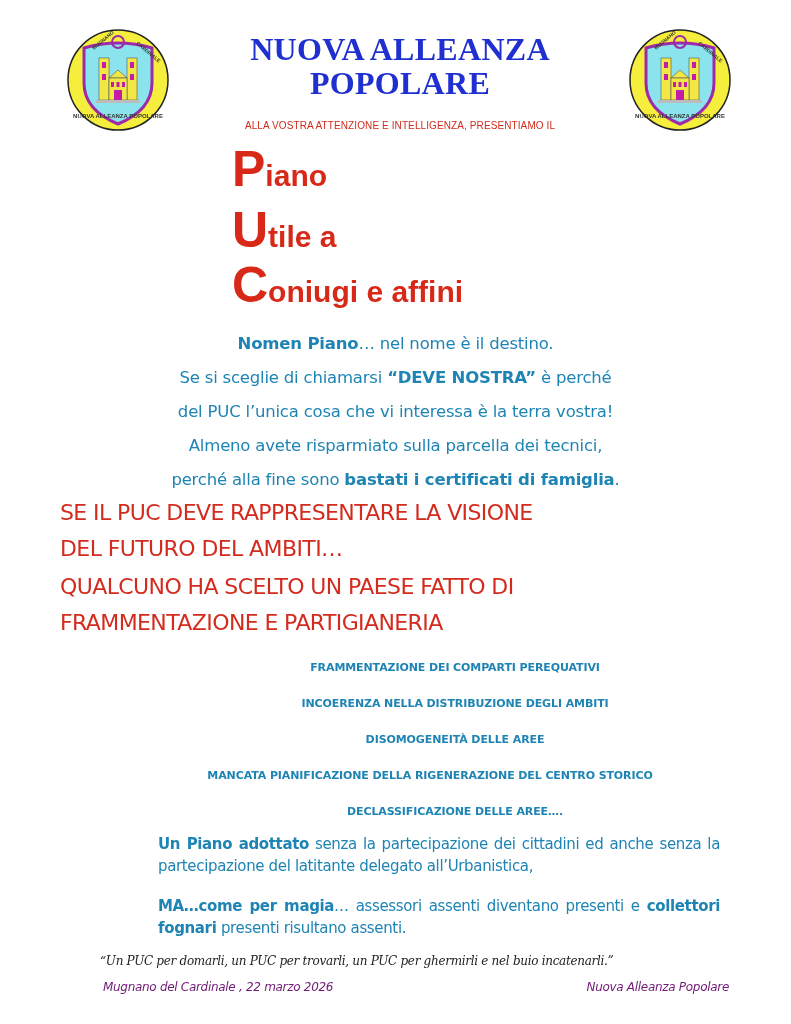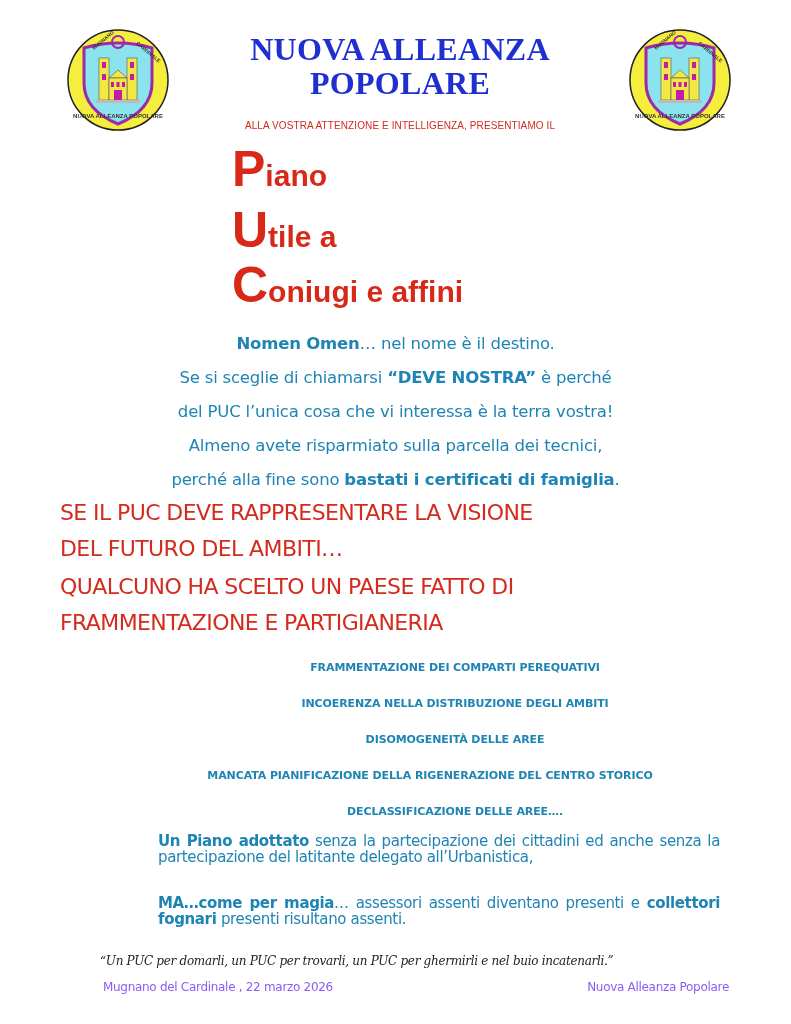--- a/index.html
+++ b/index.html
@@ -31,26 +31,26 @@
     font-family: "DejaVu Sans", sans-serif; font-size: 16.5px; color: #1e84b4; letter-spacing: -0.2px; }
   .para b { font-weight: bold; }
 
   .red-line { position: absolute; left: 60px; width: 671px; text-align: left;
     font-family: "DejaVu Sans", sans-serif; color: #d32b1e; font-size: 22px; letter-spacing: -0.6px; }
 
   .cap { position: absolute; left: 100px; width: 640px; text-align: center;
     font-family: "DejaVu Sans", sans-serif; font-weight: bold; color: #1e84b4; font-size: 11px; letter-spacing: -0.1px; }
 
   .just { position: absolute; left: 158px; width: 562px; text-align: justify; text-align-last: left;
-    font-family: "DejaVu Sans", sans-serif; font-size: 15px; color: #1e84b4; line-height: 16px; letter-spacing: -0.35px; }
+    font-family: "DejaVu Sans", sans-serif; font-size: 15px; color: #1e84b4; line-height: 22px; letter-spacing: -0.35px; }
 
   .quote { position: absolute; left: 100px; width: 640px; top: 954px; text-align: left;
     font-family: "DejaVu Serif", serif; font-style: italic; font-size: 12px; color: #222; letter-spacing: -0.3px; }
 
-  .foot { position: absolute; top: 980px; font-family: "DejaVu Sans", sans-serif; font-size: 12px; color: #8b5cf6; letter-spacing: -0.3px; }
+  .foot { position: absolute; top: 980px; font-family: "DejaVu Sans", sans-serif; font-size: 12px; color: #701a75; letter-spacing: -0.3px; font-style: italic; }
   .foot.left { left: 103px; }
   .foot.right { right: 62px; }
 </style>
 </head>
 <body>
 
 <div class="logo left">
   <svg width="104" height="104" viewBox="0 0 104 104">
     <circle cx="52" cy="52" r="50" fill="#f6ee3c" stroke="#222" stroke-width="1.5"></circle>
     <path d="M18 20 Q52 10 86 20 L86 55 Q86 82 52 96 Q18 82 18 55 Z" fill="#8be3ee" stroke="#9d2aa8" stroke-width="3"></path>
@@ -101,21 +101,21 @@
 <div class="title l2">POPOLARE</div>
 
 <div class="intro">
   <span>ALLA </span><span>V</span><span class="sc">OSTRA ATTENZIONE E INTELLIGENZA</span><span>, </span><span class="sc">PRESENTIAMO IL</span>
 </div>
 
 <div class="acro a1"><span class="big">P</span><span class="rest">iano</span></div>
 <div class="acro a2"><span class="big">U</span><span class="rest">tile a</span></div>
 <div class="acro a3"><span class="big">C</span><span class="rest">oniugi e affini</span></div>
 
-<div class="para" style="top:334px"><b>Nomen Omen</b><span>… nel nome è il destino.</span></div>
+<div class="para" style="top:334px"><b>Nomen Piano</b><span>… nel nome è il destino.</span></div>
 <div class="para" style="top:368px"><span>Se si sceglie di chiamarsi </span><b>“DEVE NOSTRA”</b><span> è perché</span></div>
 <div class="para" style="top:402px">del PUC l’unica cosa che vi interessa è la terra vostra!</div>
 <div class="para" style="top:436px">Almeno avete risparmiato sulla parcella dei tecnici,</div>
 <div class="para" style="top:470px"><span>perché alla fine sono </span><b>bastati i certificati di famiglia</b><span>.</span></div>
 
 <div class="red-line" style="top:500px">SE IL PUC DEVE RAPPRESENTARE LA VISIONE</div>
 <div class="red-line" style="top:536px">DEL FUTURO DEL AMBITI…</div>
 <div class="red-line" style="top:574px">QUALCUNO HA SCELTO UN PAESE FATTO DI</div>
 <div class="red-line" style="top:610px">FRAMMENTAZIONE E PARTIGIANERIA</div>
 

